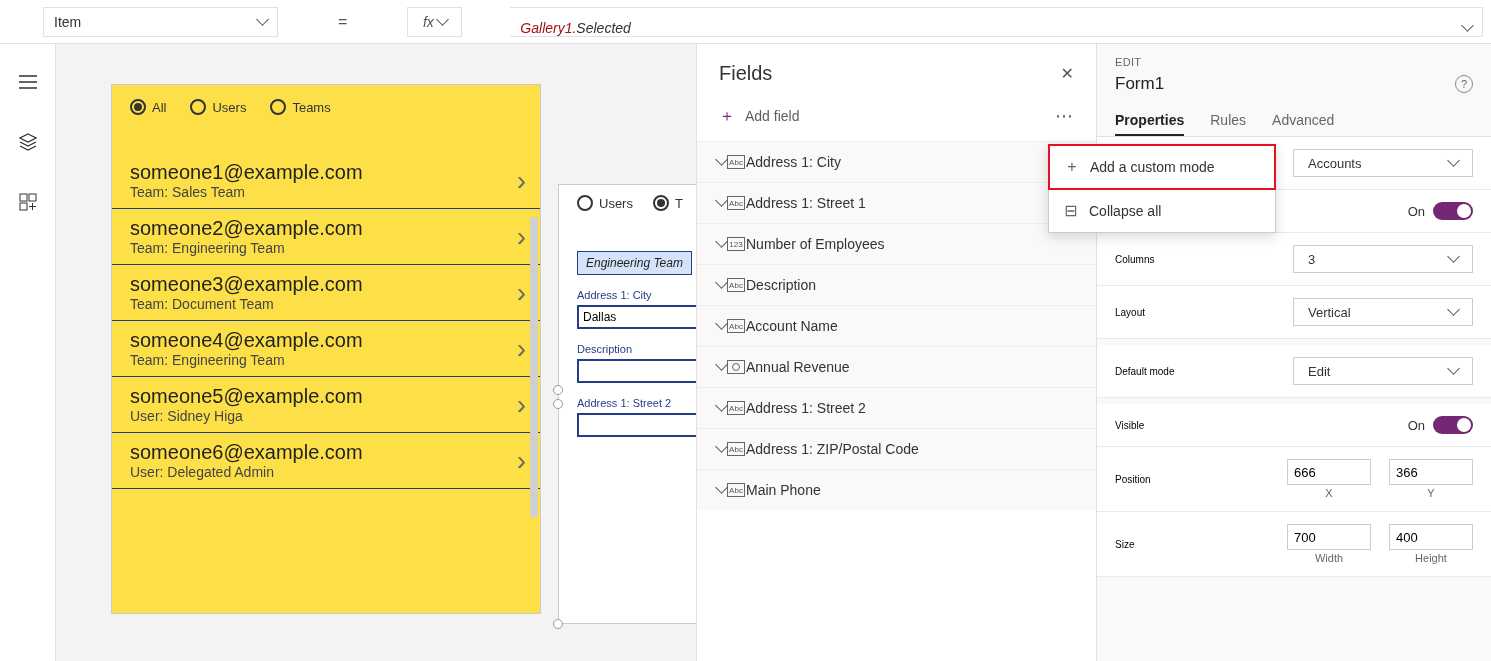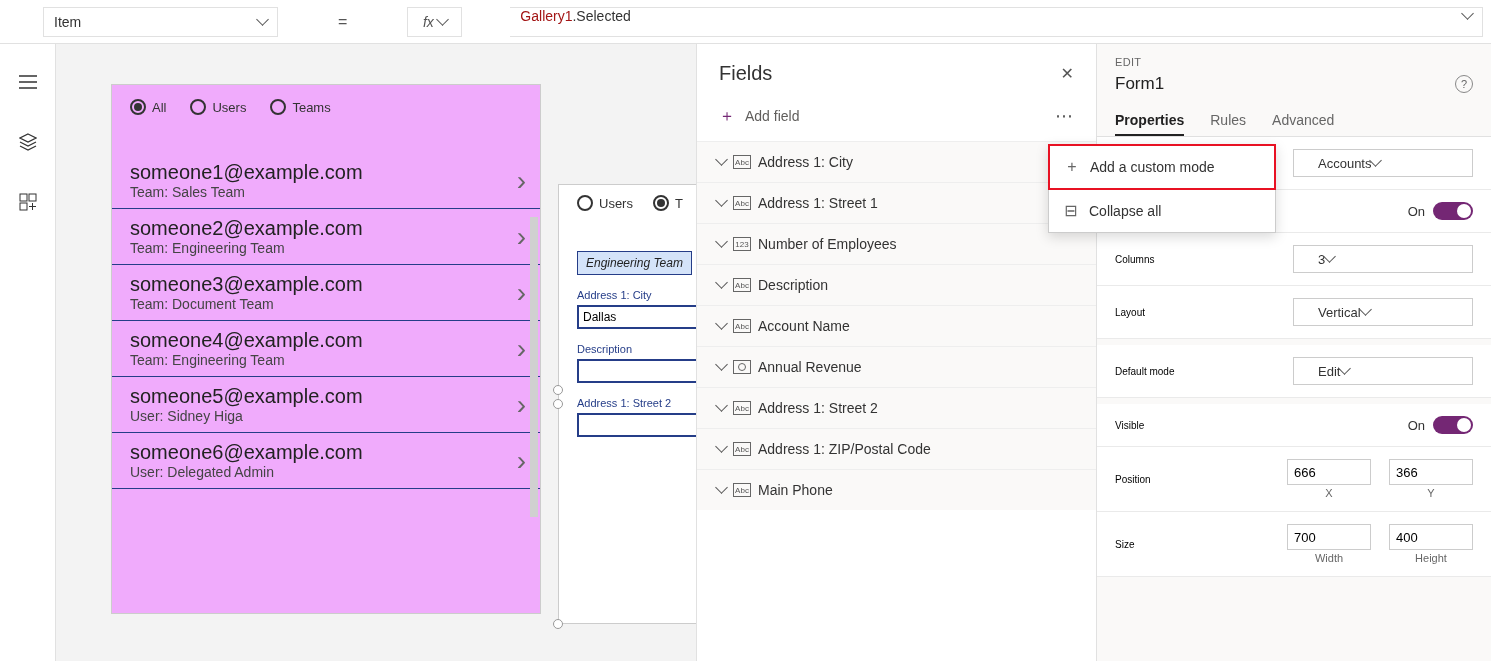--- a/index.html
+++ b/index.html
@@ -3,31 +3,31 @@
 <meta charset="utf-8">
 <style>
 * { box-sizing: border-box; margin: 0; padding: 0; font-family: "Segoe UI", Arial, sans-serif; }
 body { background: #fff; width: 1491px; height: 661px; overflow: hidden; position: relative; }
 
 
 .formula-bar { display: flex; align-items:center; height:44px; border-bottom:1px solid #e1e1e1; padding:0 8px;gap:48px;}
 .prop-dd { width:235px; height:30px; border:1px solid #e1e1e1; display:flex; align-items:center; justify-content:space-between; padding:0 10px; font-size:14px; color:#333; margin-left:35px;}
 .eq { margin: 0 12px; color:#555; font-size:16px;}
 .fx-btn { width:55px; height:30px; border:1px solid #e1e1e1; display:flex; align-items:center; justify-content:center; font-size:14px; color:#555; font-style:italic; gap:4px;}
-.formula-input { flex:1; height:30px; border:1px solid #e1e1e1; border-left:none; padding:0 10px; font-family:Consolas,monospace; font-size:14px; display:flex; align-items:flex-start; position:relative;}
+.formula-input { flex:1; height:30px; border:1px solid #e1e1e1; border-left:none; padding:0 10px; font-family:Consolas,monospace; font-size:14px; display:flex; align-items:flex-end; position:relative;font-style:italic;}
 .formula-input .fx-gal { color:#a31515;}
 .formula-input .fx-rest { color:#333;}
 .formula-dd { position:absolute; right:10px; color:#555;}
 
 .main { display:flex; height:617px;}
 .left-rail { width:56px; border-right:1px solid #e1e1e1; display:flex; flex-direction:column; align-items:center; padding-top:28px; gap:40px;}
 .left-rail .icon { width:20px; height:20px; color:#333; display:flex; align-items:center; justify-content:center;}
 
 .canvas-area { flex:1; background:#f3f3f3; position:relative; padding:30px 30px; overflow:hidden;}
-.gallery1 { position:absolute; left:55px; top:40px; width:430px; height:530px; background:#f0abfc; border:1px solid #ccc;}
+.gallery1 { position:absolute; left:55px; top:40px; width:430px; height:530px; background:#fde047; border:1px solid #ccc;}
 .g1-header { display:flex; gap:24px; padding:14px 18px;}
 .radio-opt { display:flex; align-items:center; gap:6px; font-size:13px; color:#333;}
 .radio { width:16px; height:16px; border:2px solid #333; border-radius:50%; display:flex; align-items:center; justify-content:center;}
 .radio.checked::after{ content:""; width:8px; height:8px; background:#333; border-radius:50%;}
 .g1-list { margin-top:24px;}
 .g1-item { border-bottom:1px solid #253d88; padding:8px 18px; position:relative;}
 .g1-item .email{ font-size:20px; color:#222;}
 .g1-item .sub{ font-size:14px; color:#444;}
 .g1-item .chev{ position:absolute; right:14px; top:50%; transform:translateY(-50%); font-size:28px; color:#666; font-weight:100;}
 .g1-scroll { position:absolute; right:2px; top:132px; width:8px; height:300px; background:#d0d0d0;}
@@ -46,40 +46,40 @@
 
 .fields-panel { width:400px; background:#fff; border-left:1px solid #e1e1e1; position:relative;}
 .fp-head { display:flex; align-items:center; justify-content:space-between; padding:18px 22px 10px 22px;}
 .fp-title { font-size:20px; color:#333;}
 .fp-close { font-size:16px; color:#555; cursor:pointer;}
 .fp-addrow { display:flex; align-items:center; justify-content:space-between; padding:10px 22px 14px 22px;}
 .fp-add { display:flex; align-items:center; gap:10px; color:#605e5c; font-size:14px;}
 .fp-add .plus{ color:#742774; font-size:16px; font-weight:300;}
 .fp-more { font-size:18px; color:#555; letter-spacing:1px;}
 .fp-list{ display:flex; flex-direction:column;}
-.fp-item { display:flex; align-items:center; gap:7px; padding:12px 20px; border-top:1px solid #eee; background:#faf9f8; font-size:14px; color:#333;}
+.fp-item { display:flex; align-items:center; gap:1px; padding:12px 20px; border-top:1px solid #eee; background:#faf9f8; font-size:14px; color:#333;}
 .fp-item .chev{ font-size:12px; color:#666;}
 .fp-item .ticon{ width:18px; height:14px; border:1px solid #666; font-size:8px; display:flex; align-items:center; justify-content:center; color:#555;}
 
 .popup-menu { position:absolute; top:100px; right:-180px; width:228px; background:#fff; border:1px solid #ccc; box-shadow:0 4px 12px rgba(0,0,0,0.15); z-index:100;}
 .popup-item { display:flex; align-items:center; gap:10px; padding:12px 14px; font-size:14px; color:#333;}
 .popup-item.hl { border:2px solid #e81123; margin:-1px;}
 .popup-item .picon { width:16px; color:#666; font-size:16px; text-align:center;}
 
 
 .props-panel { width:395px; border-left:1px solid #e1e1e1; background:#faf9f8; display:flex; flex-direction:column; position:relative;}
 .pp-edit { font-size:11px; color:#666; padding:12px 18px 0 18px; letter-spacing:0.3px;}
 .pp-name { font-size:17px; color:#222; padding:6px 18px 12px 18px; display:flex; justify-content:space-between; align-items:center;}
 .pp-help { width:18px; height:18px; border:1px solid #888; border-radius:50%; font-size:11px; display:flex; align-items:center; justify-content:center; color:#666;}
 .pp-tabs { display:flex; gap:26px; padding:0 18px; border-bottom:1px solid #e1e1e1;}
 .pp-tab { font-size:14px; color:#666; padding:6px 0;}
 .pp-tab.active { color:#222; font-weight:600; border-bottom:2px solid #222;}
 .pp-row { display:flex; align-items:center; justify-content:space-between; padding:12px 18px; border-bottom:1px solid #eaeaea; background:#fff;}
 .pp-label { font-size:10px; color:#000000;}
-.pp-select { width:180px; height:28px; border:1px solid #ccc; background:#fff; display:flex; align-items:center; padding:0 24px; font-size:13px; color:#333;}
+.pp-select { width:180px; height:28px; border:1px solid #ccc; background:#fff; display:flex; align-items:center; justify-content:space-between; padding:0 14px; font-size:13px; color:#333;}
 .pp-link { color:#742774; font-size:14px;}
 .pp-link-box { border:2px solid #e81123; padding:6px 10px; border-radius:1px;}
 .toggle { width:40px; height:18px; background:#742774; border-radius:10px; position:relative;}
 .toggle::after{ content:""; width:14px;height:14px;background:#fff;border-radius:50%;position:absolute;right:2px;top:2px;}
 .toggle-wrap{display:flex;align-items:center;gap:8px;font-size:13px;color:#333;}
 .pp-numrow { display:flex; gap:18px;}
 .pp-numbox { width:84px;}
 .pp-numbox input{ width:100%; height:26px; border:1px solid #ccc; padding:0 6px; font-size:13px;}
 .pp-numbox .sub{ text-align:center; font-size:11px; color:#666; margin-top:2px;}
 .pp-section { background:#fff; border-bottom:1px solid #eaeaea;}

